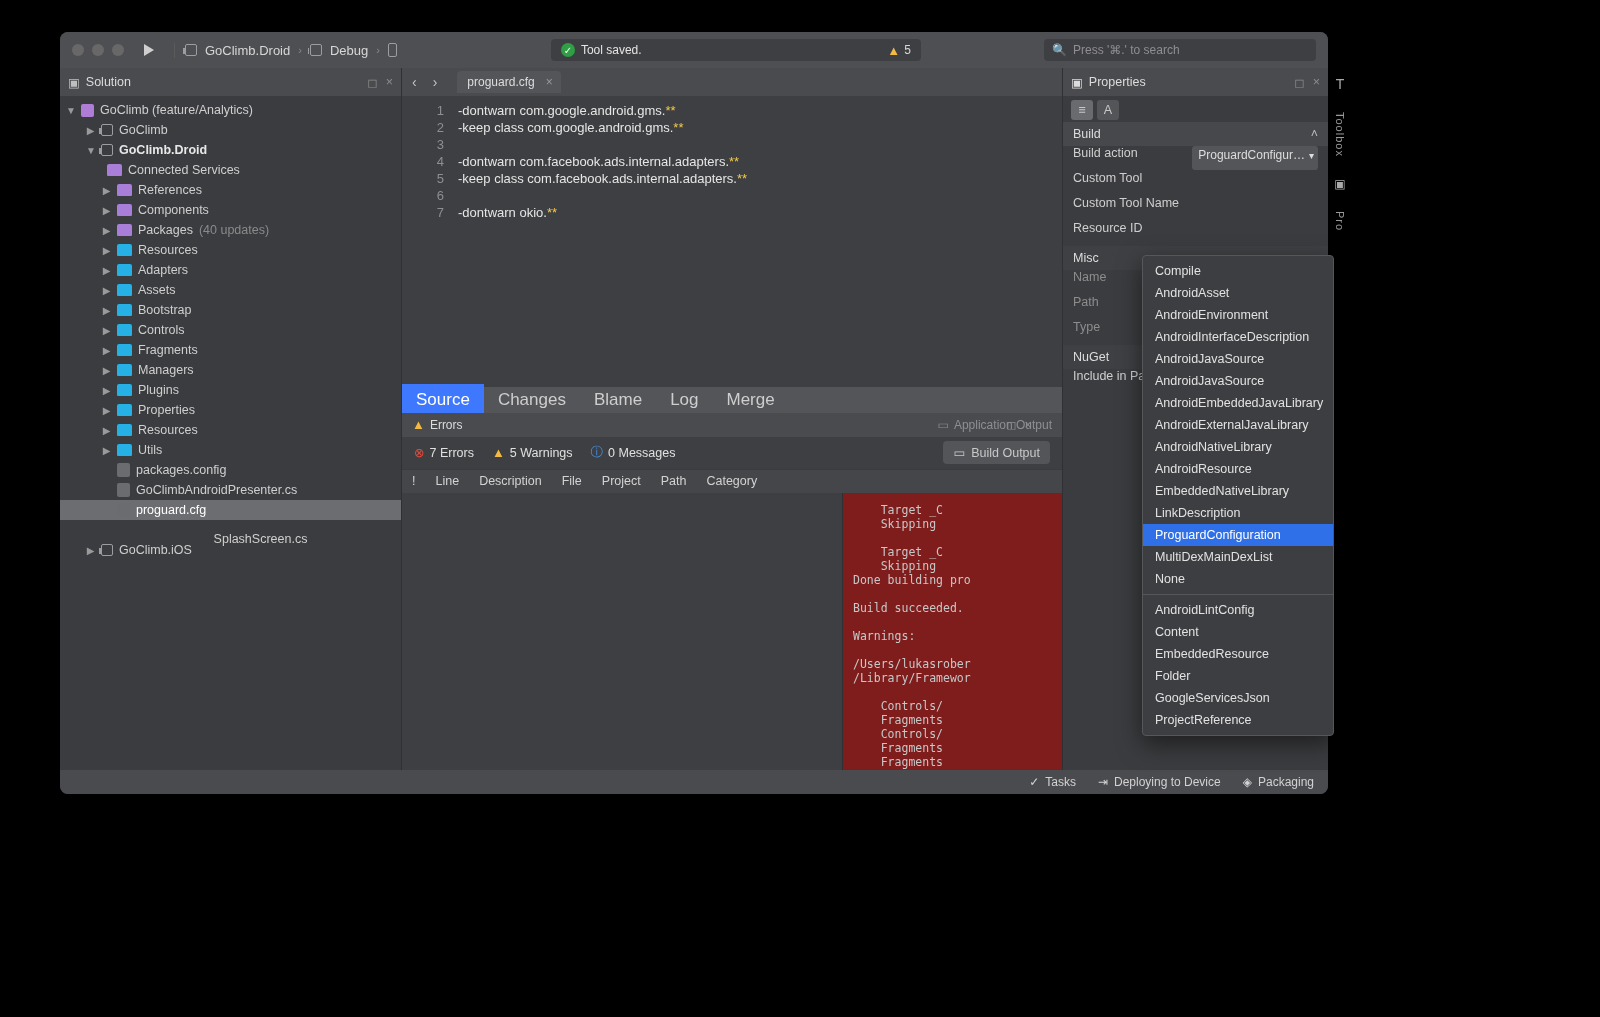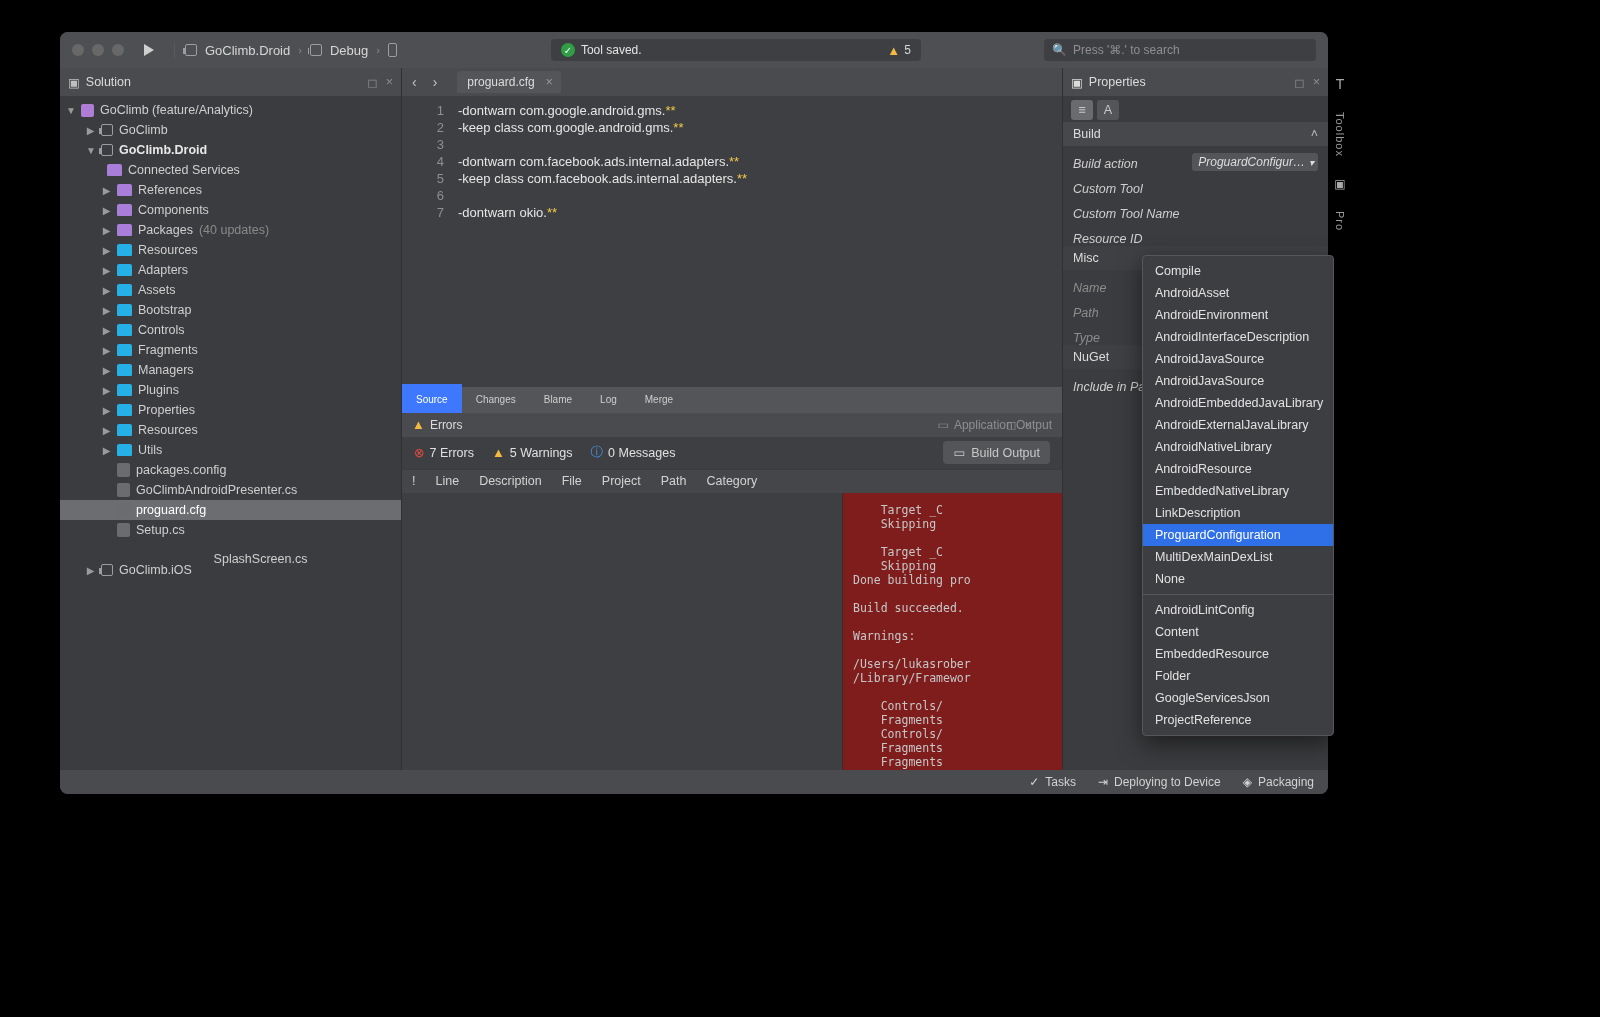--- a/index.html
+++ b/index.html
@@ -39,54 +39,54 @@
   .center { flex:1; display:flex; flex-direction:column; min-width:0; }
   .ed-toolbar { height:28px; background:#4a4b4e; display:flex; align-items:center; padding:0 6px; gap:8px; }
   .navbtn { color:#c5c5c5; font-size:14px; padding:0 4px; }
   .tab { margin-left:8px; height:22px; background:#545559; border-radius:4px 4px 0 0; display:flex; align-items:center; padding:0 26px 0 10px; font-size:12px; color:#ddd; position:relative; }
   .tab .x { position:absolute; right:8px; color:#999; }
   .editor { flex:1.05; background:#3e3f42; display:flex; font-family: ui-monospace, Menlo, monospace; font-size:13px; overflow:hidden; }
   .gutter { width:50px; text-align:right; padding:6px 8px 0 0; color:#8e8e93; line-height:17px; }
   .code { padding:6px 0 0 6px; color:#e6e6e6; line-height:17px; white-space:pre; }
   .code .star { color:#f2c94c; }
   .src-bar { height:26px; background:#545559; display:flex; align-items:center; }
-  .src-tab { padding:16px 14px; height:100%; display:flex; align-items:center; font-size:10px; color:#cecece; }
+  .src-tab { padding:16px 14px; height:100%; display:flex; align-items:center; font-size:17px; color:#cecece; }
   .src-tab.active { background:#3e78ff; color:#fff; }
   .err-head { height:24px; background:#4a4b4e; display:flex; align-items:center; gap:16px; padding:0 10px; font-size:12px; }
   .err-head .err-tab { color:#dcdcdc; display:flex; align-items:center; gap:5px;}
   .err-head .dim { color:#8e8e93; display:flex; align-items:center; gap:5px;}
   .err-head .ctrls { margin-left:auto; display:flex; gap:8px; color:#8d8d8d;}
   .err-tools { height:32px; background:#3e3f42; display:flex; align-items:center; gap:18px; padding:0 12px; font-size:12.5px; }
   .chip { display:flex; align-items:center; gap:5px; color:#e0e0e0; }
   .btn-out { margin-left:auto; background:#545559; border-radius:4px; padding:4px 10px; display:flex; align-items:center; gap:6px;}
   .cols-row { height:24px; background:#454649; display:flex; align-items:center; padding:0 10px; gap:20px; color:#d3d3d3; font-size:12.5px; border-top:1px solid #3a3b3e;}
   .bottom { flex:1; display:flex; min-height:0; }
   .err-list { flex:1; background:#3e3f42; }
   .build-log { width:220px; background:#7f1d1d; border-left:1px solid #2f3033; padding:10px; font-family: ui-monospace, Menlo, monospace; font-size:11.5px; color:#c7c7c7; white-space:pre; overflow:hidden; line-height:14px;}
   
   .props { width:266px; background:#3b3c3f; display:flex; flex-direction:column; border-left:1px solid #2f3033; position:relative; }
   .prop-toggle { height:26px; padding:4px 8px; display:flex; gap:4px;}
   .togg { width:22px; height:20px; background:#545559; border-radius:3px; display:flex; align-items:center; justify-content:center;}
   .togg.active{ background:#6a6b6f;}
   .prop-sec-head { height:24px; padding:0 10px; display:flex; align-items:center; font-size:12.5px; color:#ddd; background:#47484b;}
   .prop-sec-head .sec-chev { margin-left:auto; color:#bbb; }
-  .prop-row { height:25px; display:flex; align-items:flex-end; padding:0 10px; font-size:12.5px; color:#cfcfcf;font-style:italic; }
+  .prop-row { height:25px; display:flex; align-items:flex-start; padding:0 10px; font-size:12.5px; color:#cfcfcf; }
   .prop-row .val { margin-left:auto; color:#ddd; display:flex; align-items:center; gap:4px;}
   .prop-row.muted { color:#8d8d8d; }
   .side-rail { position:absolute; right:-24px; top:0; width:24px; display:flex; flex-direction:column; align-items:center; gap:20px; padding-top:8px; }
   .rail-lbl { writing-mode:vertical-rl; color:#9a9a9a; font-size:11px; letter-spacing:1px;}
   
   .dropdown { position:absolute; right:-6px; top:187px; width:192px; background:#3d3e41; border:1px solid #56575a; border-radius:4px; box-shadow:0 8px 24px rgba(0,0,0,.5); padding:4px 0; z-index:50; }
   .dd-item { padding:4px 12px; font-size:12.5px; color:#e2e2e2; }
   .dd-item.sel { background:#2f6fe8; color:#fff; }
   .dd-sep { height:1px; background:#56575a; margin:4px 0; }
   
   .statusbar { height:24px; background:#4a4b4e; border-radius:0 0 8px 8px; display:flex; align-items:center; justify-content:flex-end; padding:0 14px; gap:22px; color:#d2d2d2; font-size:12px;}
   .stat { display:flex; align-items:center; gap:6px; }
-  .prop-val-box { display:flex; align-items:center; gap:4px; background:#545559; padding:2px 4px 2px 6px; border-radius:3px; font-size:12px;}
+  .prop-val-box { display:flex; align-items:center; gap:4px; background:#545559; padding:2px 4px 8px 6px; border-radius:3px; font-size:12px;}
 </style>
 </head>
 <body>
 
 <div class="window">
   <div class="titlebar">
     <div class="traffic">
       <span class="dot"></span>
       <span class="dot"></span>
       <span class="dot"></span>
@@ -227,25 +227,20 @@
           </div>
           <div class="node" style="padding-left: 42px;">
             <span class="disclosure"></span>
             <span class="file"></span>
             <span>GoClimbAndroidPresenter.cs</span>
           </div>
           <div class="node selected" style="padding-left: 42px;">
             <span class="disclosure"></span>
             <span class="file"></span>
             <span>proguard.cfg</span>
-          </div>
-          <div class="node" style="padding-left: 42px;">
-            <span class="disclosure"></span>
-            <span class="file"></span>
-            <span>Setup.cs</span>
           </div>
           <div class="node" style="padding-left: 60px; flex-direction: column;">
             <span class="disclosure"></span>
             <span class="file"></span>
             <span>SplashScreen.cs</span>
           </div>
           <div class="node" style="padding-left: 26px;">
             <span class="disclosure">▶</span>
             <span class="sq-icon"></span>
             <span>GoClimb.iOS</span>

